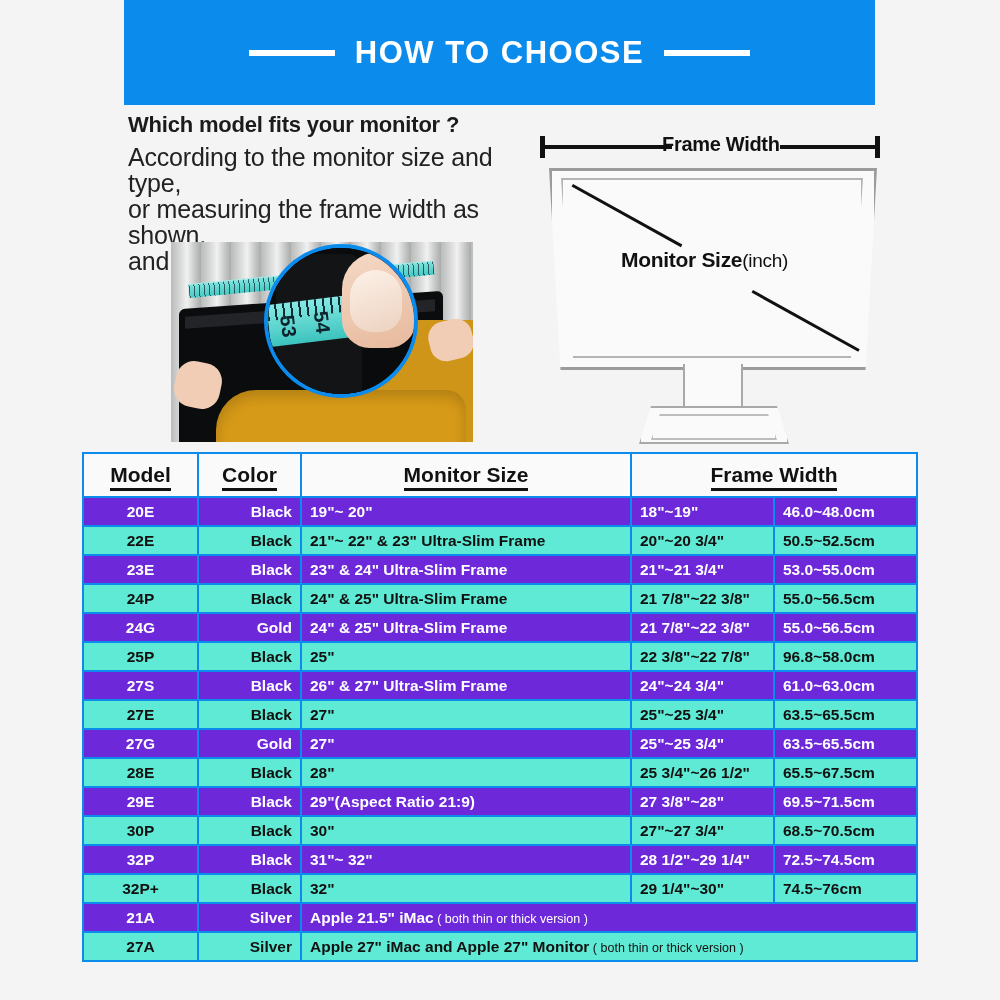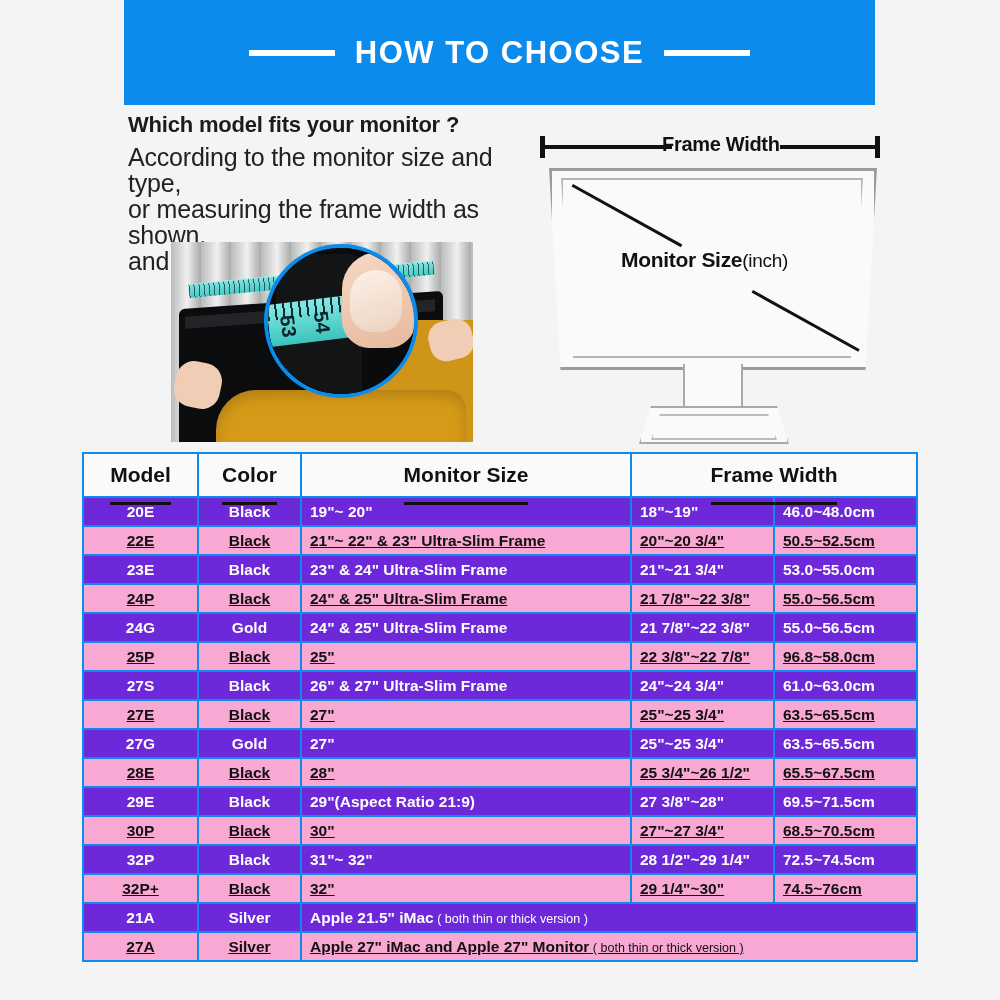--- a/index.html
+++ b/index.html
@@ -173,25 +173,25 @@
     table-layout:fixed;
   }
   .table td,.table th{
     padding:0 8px;height:27px;vertical-align:middle;
     font-size:15.5px;font-weight:bold;white-space:nowrap;
     font-family:"Liberation Sans",sans-serif;
   }
   .hdr th{
     background:#fafafa;color:#111;text-align:center;height:42px;font-size:21px;
   }
-  .hdr th span{border-bottom:3px solid #111;padding-bottom:16px;}
+  .hdr th span{border-bottom:3px solid #111;padding-bottom:2px;}
   tr.odd td{background:#6d28d9;color:#ffffff;}
-  tr.even td{background:#f9a8d4;color:#111;text-decoration:underline;}
+  tr.even td{background:#5eead4;color:#111;}
   .c-model{width:97px;text-align:center;}
-  .c-color{width:85px;text-align:center;}
+  .c-color{width:85px;text-align:right;}
   .c-size{width:312px;text-align:left;}
   .c-fw1{width:180px;text-align:left;}
   .c-fw2{width:152px;text-align:left;}
   .note{font-weight:normal;font-size:12.5px;}
   .c-size-wide{text-align:left;font-size:19px;}
 </style>
 </head>
 <body>
 
 <div class="banner">

